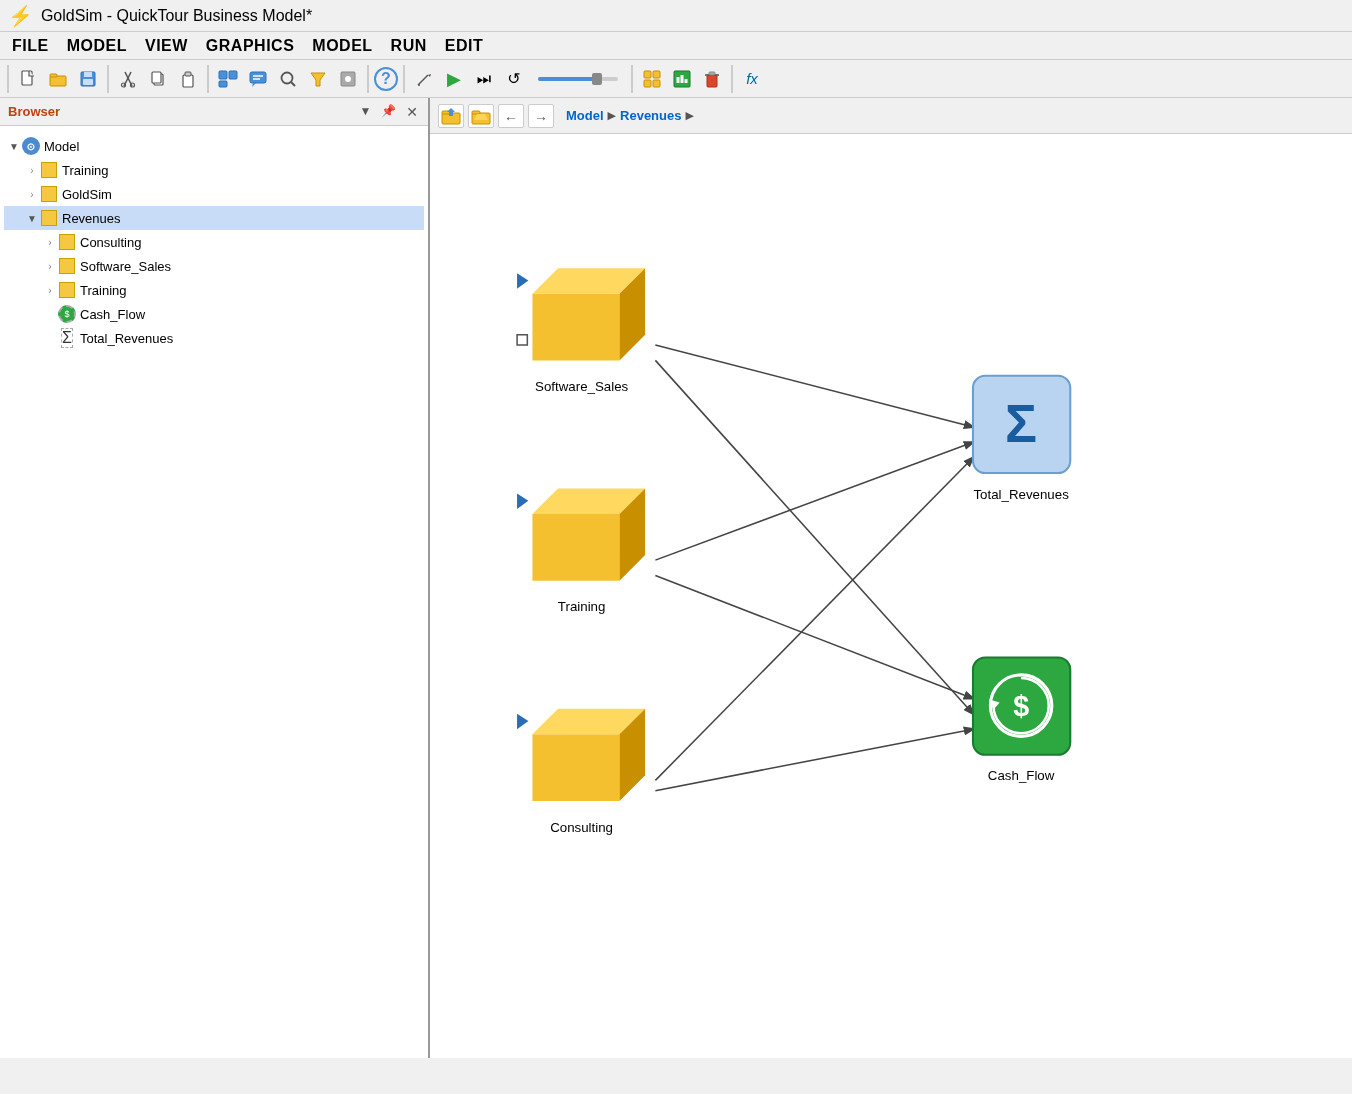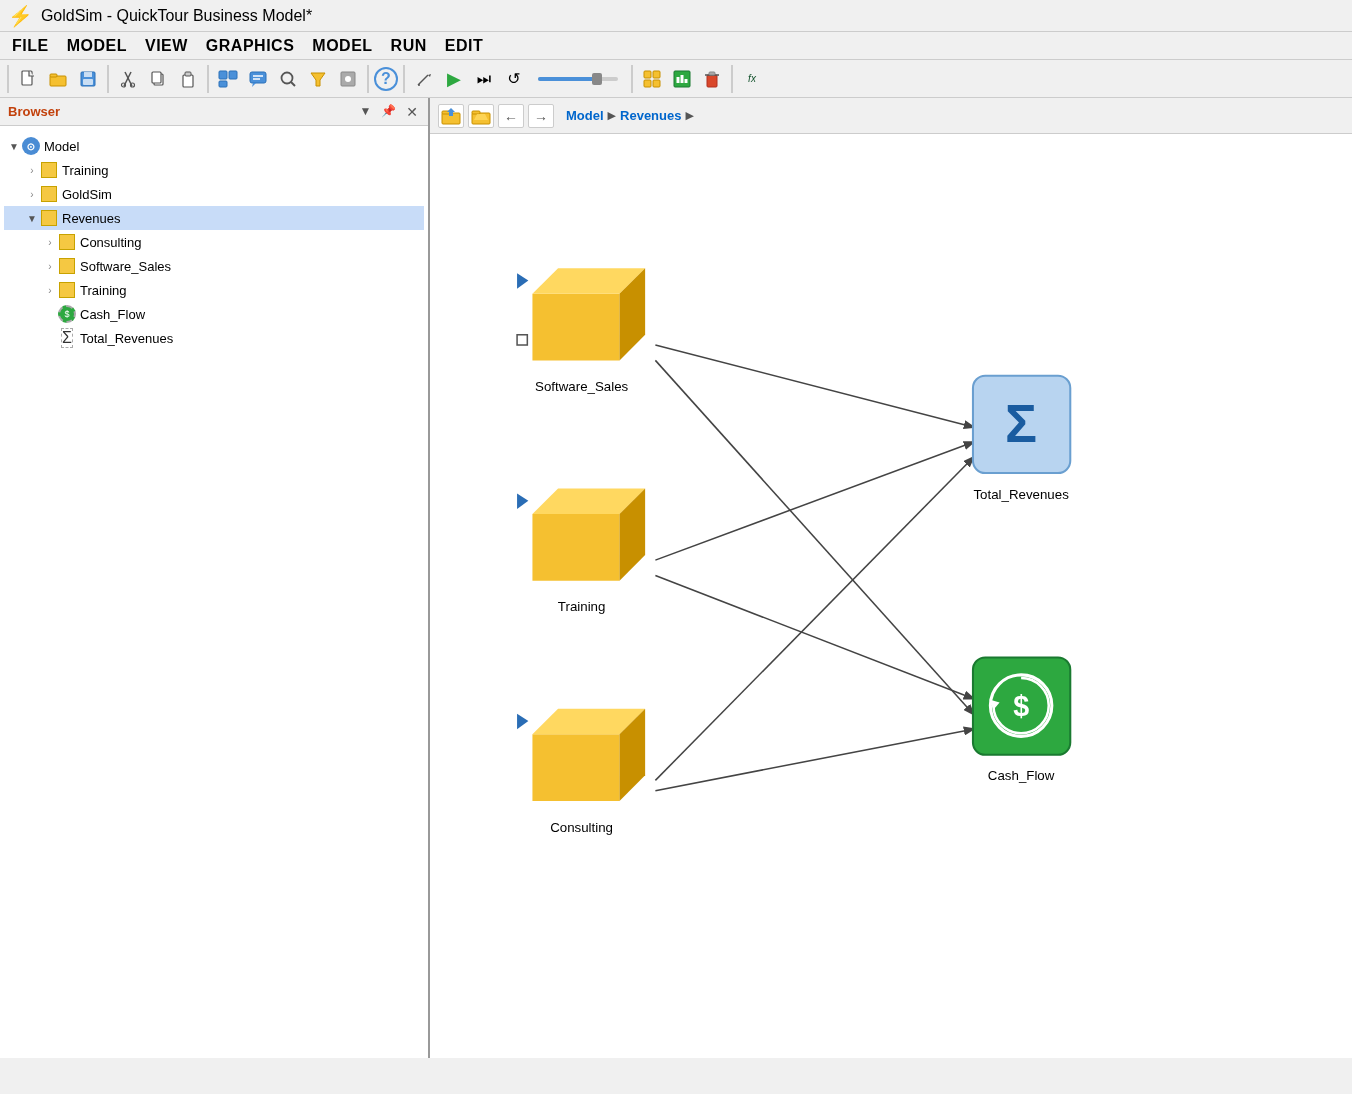--- a/index.html
+++ b/index.html
@@ -326,21 +326,21 @@
       </svg>
   </button>
   <button class="toolbar-btn" title="Delete">
     <svg width="20" height="20" viewBox="0 0 20 20">
         <rect x="5" y="6" width="10" height="12" rx="1" fill="#d9472a" stroke="#b03020" stroke-width="1"></rect>
         <line x1="3" y1="6" x2="17" y2="6" stroke="#555" stroke-width="1.5"></line>
         <rect x="7" y="3" width="6" height="3" rx="1" fill="#aaa" stroke="#888" stroke-width="1"></rect>
       </svg>
   </button>
   <div class="toolbar-separator"></div>
-  <button class="toolbar-btn" title="Formula" style="font-style:italic;font-size:10px;font-weight:normal;color:#14532d;">fx</button>
+  <button class="toolbar-btn" title="Formula" style="font-style:italic;font-size:15px;font-weight:normal;color:#0369a1;">fx</button>
 </div>
 
 <div class="main-layout">
 
   <div class="browser-panel">
     <div class="browser-header">
       <span class="browser-title">Browser</span>
       <div class="browser-controls">
         <span class="browser-ctrl-btn">▼</span>
         <span class="browser-ctrl-btn">📌</span>

